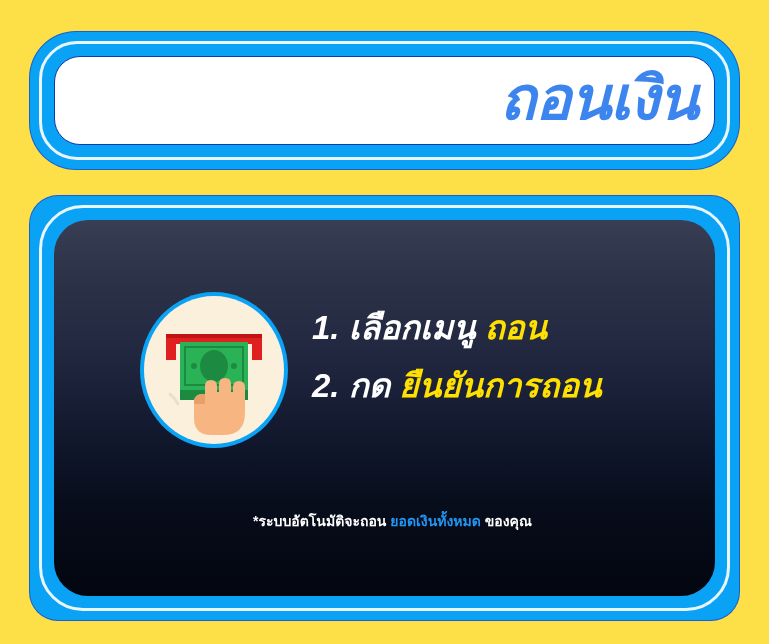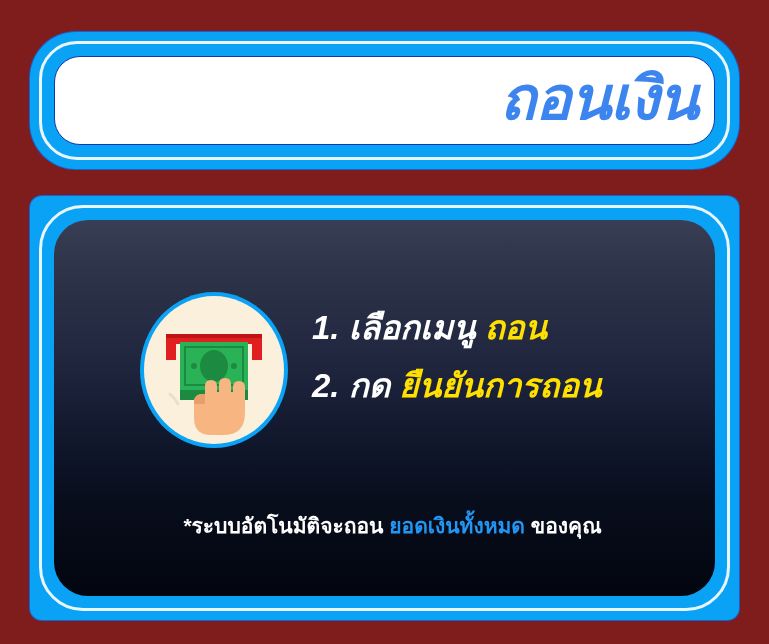--- a/index.html
+++ b/index.html
@@ -11,21 +11,21 @@
     width: 769px;
     height: 644px;
     font-family: "Liberation Sans", "DejaVu Sans", sans-serif;
     overflow: hidden;
     position: relative;
   }
 
   .stage {
     position: absolute;
     inset: 0;
-    background: #7f1d1d;
+    background: #fde047;
   }
 
   
   .header-frame {
     position: absolute;
     left: 30px;
     top: 32px;
     width: 709px;
     height: 137px;
     border-radius: 46px;
@@ -70,21 +70,21 @@
     transform: translateY(-2px);
   }
 
   
   .panel-frame {
     position: absolute;
     left: 30px;
     top: 196px;
     width: 709px;
     height: 424px;
-    border-radius: 12px;
+    border-radius: 28px;
     background: #0aa2f5;
     box-shadow: 0 0 0 1px #1a5fd0;
     box-sizing: border-box;
   }
   .panel-frame-inner-line {
     position: absolute;
     left: 9px;
     top: 9px;
     right: 9px;
     bottom: 9px;
@@ -146,21 +146,21 @@
   .footnote {
     position: absolute;
     left: 0;
     right: 0;
     top: 292px;
     text-align: center;
     line-height: 1.35;
   }
   .footnote-line {
     color: #ffffff;
-    font-size: 21px;
+    font-size: 14px;
     font-weight: 700;
     white-space: nowrap;
     padding-left: 16px;
   }
   .hl-blue { color: #2196f3; }
 </style>
 </head>
 <body>
 
 <div class="stage">

